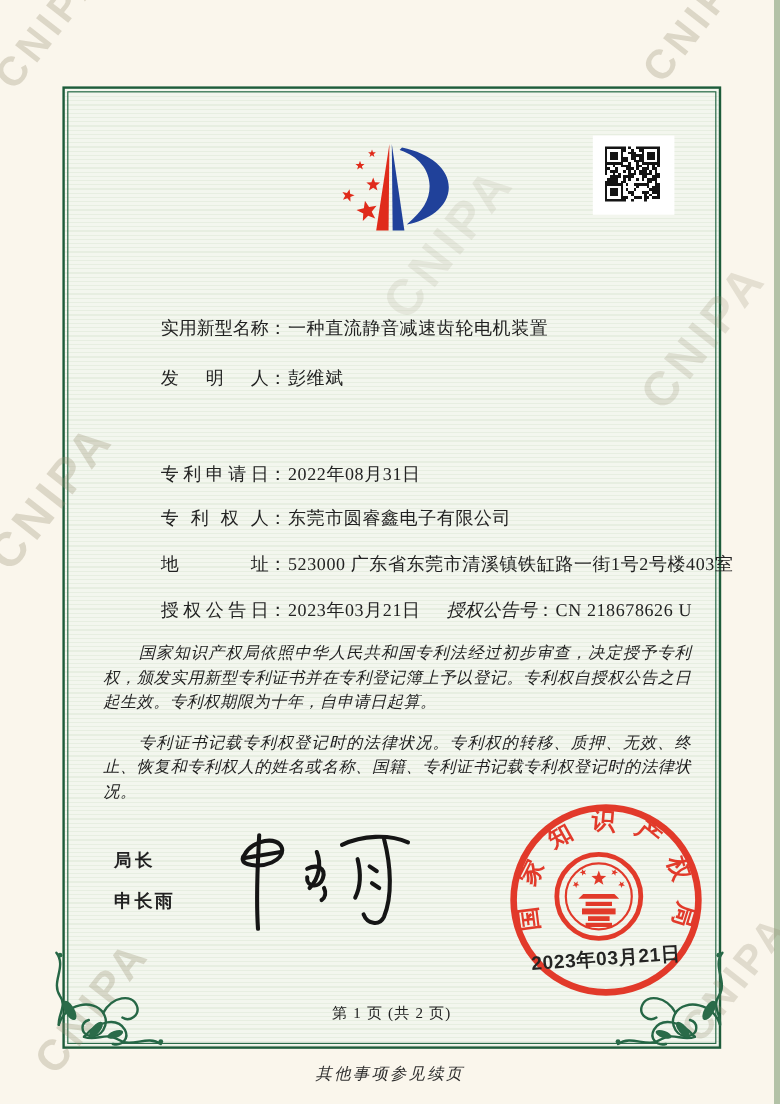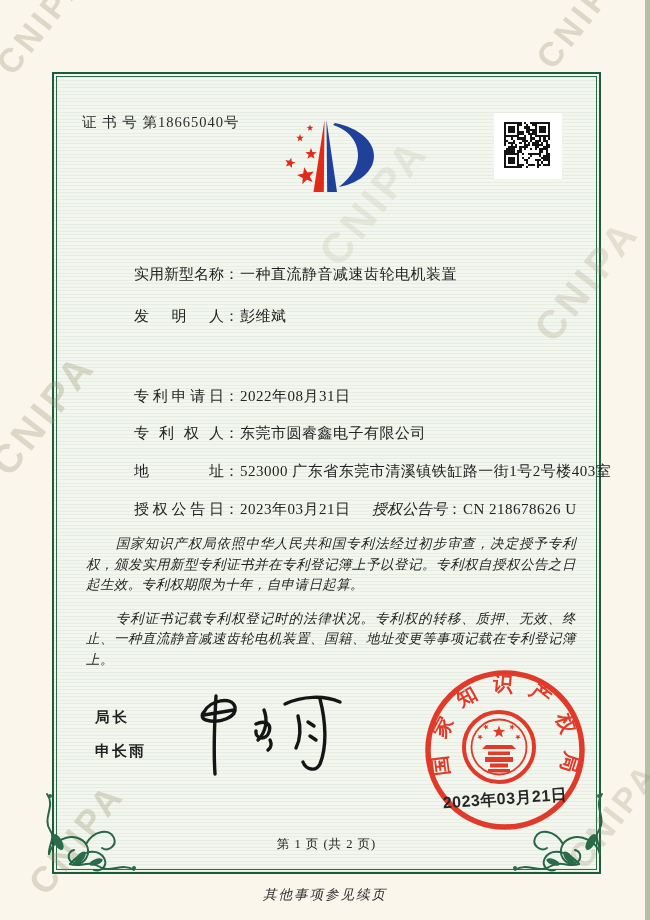--- a/index.html
+++ b/index.html
@@ -76,21 +76,20 @@
 </head>
 <body>
 
 <div class="page">
 
   <div class="frame">
     <div class="frame-inner"></div>
 
     <div class="content">
 
-      <div class="cert-no">证 书 号 第18665040号</div>
 
       <svg class="logo-svg" width="110" height="95" viewBox="270 100 110 95">
         <polygon points="322.5,118 321.8,190 311.5,190" fill="#e02b1b"></polygon>
         <polygon points="324.5,118 325.2,190 335,190" fill="#20419a"></polygon>
         <path d="M333,121 C357,126 372,139 372,154 C372,171 354,182 337,185 C350,174 356,165 356,153 C356,140 347,128 331,123 Z" fill="#20419a"></path>
         <g id="logo-stars" fill="#e02b1b">
             <polygon points="302.13,165.20 305.54,170.55 311.79,169.50 307.76,174.40 310.69,180.02 304.79,177.70 300.34,182.22 300.73,175.89 295.05,173.06 301.19,171.47"></polygon>
             <polygon points="309.00,146.00 310.48,149.96 314.71,150.15 311.40,152.78 312.53,156.85 309.00,154.52 305.47,156.85 306.60,152.78 303.29,150.15 307.52,149.96"></polygon>
             <polygon points="289.33,155.66 289.77,159.52 293.49,160.62 289.96,162.22 290.06,166.10 287.44,163.24 283.79,164.54 285.70,161.16 283.34,158.09 287.13,158.86"></polygon>
             <polygon points="298.00,132.00 298.99,134.64 301.80,134.76 299.60,136.52 300.35,139.24 298.00,137.68 295.65,139.24 296.40,136.52 294.20,134.76 297.01,134.64"></polygon>
@@ -374,21 +373,21 @@
       </div>
       <div class="row r7">
         <span class="flabel">授权公告日</span><span class="colon">：</span><span class="fvalue">2023年03月21日</span>
         <span class="grant2">
           <span class="flabel">授权公告号</span><span class="colon">：</span><span class="fvalue">CN 218678626 U</span>
         </span>
       </div>
 
       <div class="paras">
         <p>国家知识产权局依照中华人民共和国专利法经过初步审查，决定授予专利权，颁发实用新型专利证书并在专利登记簿上予以登记。专利权自授权公告之日起生效。专利权期限为十年，自申请日起算。</p>
-        <p>专利证书记载专利权登记时的法律状况。专利权的转移、质押、无效、终止、一种直流静音减速齿轮电机装置、国籍、地址变更等事项记载在专利登记簿上。</p>
+        <p>专利证书记载专利权登记时的法律状况。专利权的转移、质押、无效、终止、恢复和专利权人的姓名或名称、国籍、专利证书记载专利权登记时的法律状况。</p>
       </div>
 
       <div class="signer-title">局长</div>
       <div class="signer-name">申长雨</div>
 
       <svg class="sig-svg" width="175" height="105" viewBox="0 0 175 105" fill="none" stroke="#151515" stroke-width="3.4" stroke-linecap="round" stroke-linejoin="round">
         <path d="M34,14 C33,35 31,62 33,92"></path>
         <path d="M22,30 C28,18 50,14 53,25 C55,35 38,42 24,38 C20,37 19,33 22,30"></path>
         <path d="M22,33 L52,28"></path>
         <path d="M82,28 C86,38 84,50 76,58"></path>

